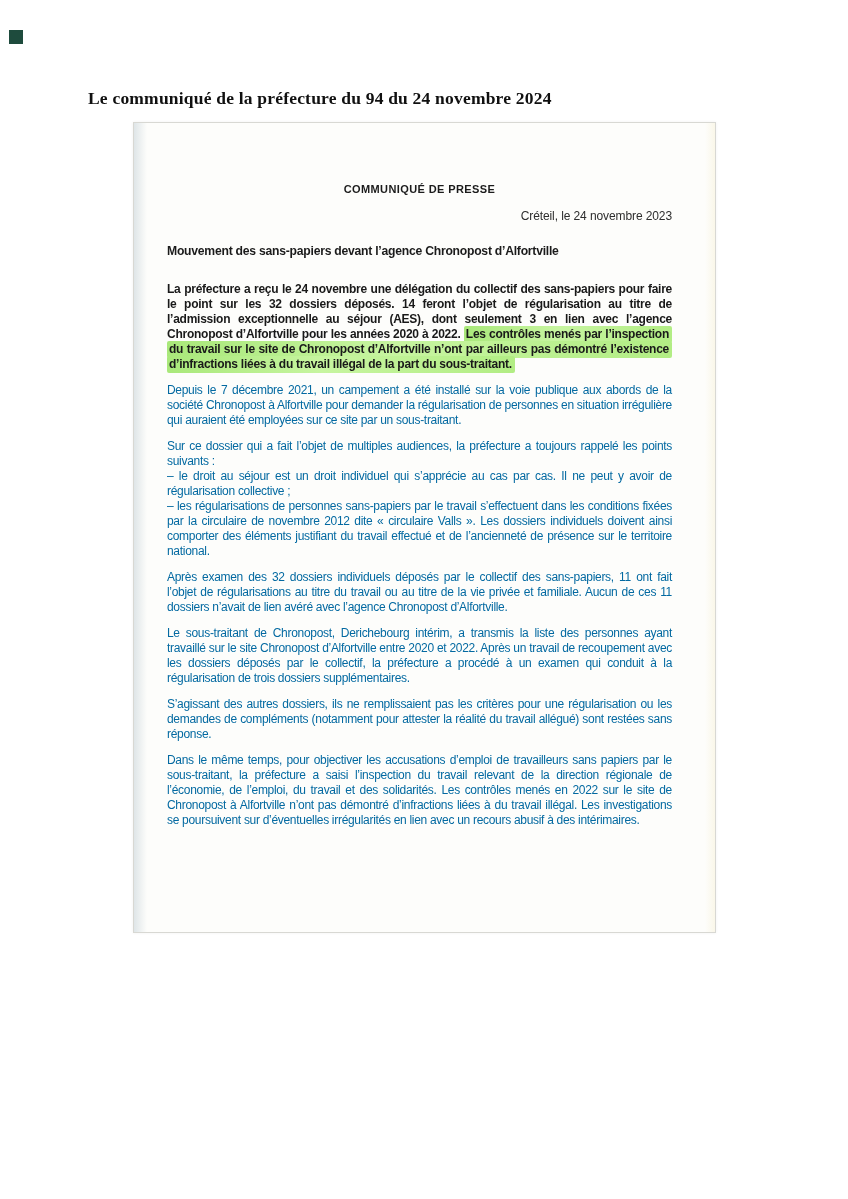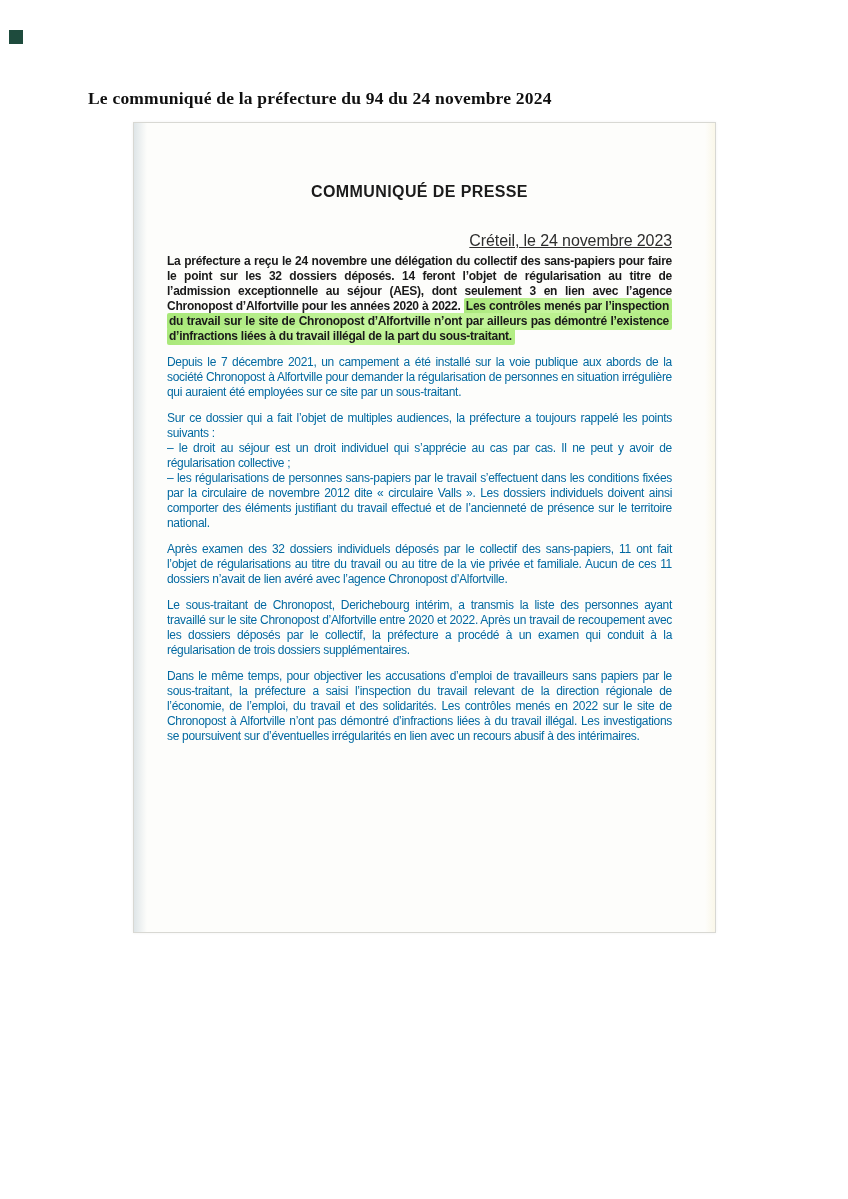--- a/index.html
+++ b/index.html
@@ -30,36 +30,36 @@
   .scan-edge-right{
     position:absolute;right:0;top:0;bottom:0;width:10px;
     background:linear-gradient(to left, rgba(246,239,210,.45), rgba(255,255,255,0));
     pointer-events:none;
   }
   .doc-body{
     position:absolute;left:33px;top:0;width:505px;color:#222;
   }
   .doc-header{
     margin-top:60px;text-align:center;
-    font-weight:700;font-size:16px;letter-spacing:.4px;color:#1b1b1b;
+    font-weight:700;font-size:11px;letter-spacing:.4px;color:#1b1b1b;
   }
   .doc-dateline{
-    margin-top:31px;text-align:right;
-    font-size:16px;color:#2d2d2d;letter-spacing:-.1px;text-decoration:underline;
+    margin-top:14px;text-align:right;
+    font-size:12px;color:#2d2d2d;letter-spacing:-.1px;
   }
   .doc-subject{
     margin-top:21px;font-weight:700;font-size:12.2px;
     letter-spacing:-.25px;color:#1b1b1b;
   }
   p.doc-par{
     margin:11px 0 0 0;font-size:12px;line-height:15px;
     letter-spacing:-.3px;text-align:justify;white-space:pre-line;color:#0369a1;
   }
   p.doc-par.lead{
-    margin-top:4px;font-weight:700;color:#191919;letter-spacing:-.25px;
+    margin-top:24px;font-weight:700;color:#191919;letter-spacing:-.25px;
   }
   .hl{
     background:linear-gradient(100deg,#a9e87a 0%,#c7f5a0 45%,#b2ed84 100%);
     padding:1px 3px 1.5px 2px;
     -webkit-box-decoration-break:clone;box-decoration-break:clone;
     border-radius:2px;
   }
 </style>
 </head>
 <body>
@@ -68,24 +68,26 @@
 
 <h1 class="page-title">Le communiqué de la préfecture du 94 du 24 novembre 2024</h1>
 
 <div class="scan">
   <div class="scan-edge-left"></div>
   <div class="scan-edge-right"></div>
 
   <div class="doc-body">
     <div class="doc-header">COMMUNIQUÉ DE PRESSE</div>
     <div class="doc-dateline">Créteil, le 24 novembre 2023</div>
+    <div class="doc-subject">Mouvement des sans-papiers devant l’agence Chronopost d’Alfortville</div>
 
     <p class="doc-par lead"><span>La préfecture a reçu le 24 novembre une délégation du collectif des sans-papiers pour faire le point sur les 32 dossiers déposés. 14 feront l’objet de régularisation au titre de l’admission exceptionnelle au séjour (AES), dont seulement 3 en lien avec l’agence Chronopost d’Alfortville pour les années 2020 à 2022. </span><span class="hl">Les contrôles menés par l’inspection du travail sur le site de Chronopost d’Alfortville n’ont par ailleurs pas démontré l’existence d’infractions liées à du travail illégal de la part du sous-traitant.</span></p>
 
     <p class="doc-par">Depuis le 7 décembre 2021, un campement a été installé sur la voie publique aux abords de la société Chronopost à Alfortville pour demander la régularisation de personnes en situation irrégulière qui auraient été employées sur ce site par un sous-traitant.</p>
     <p class="doc-par">Sur ce dossier qui a fait l’objet de multiples audiences, la préfecture a toujours rappelé les points suivants :
 – le droit au séjour est un droit individuel qui s’apprécie au cas par cas. Il ne peut y avoir de régularisation collective ;
 – les régularisations de personnes sans-papiers par le travail s’effectuent dans les conditions fixées par la circulaire de novembre 2012 dite « circulaire Valls ». Les dossiers individuels doivent ainsi comporter des éléments justifiant du travail effectué et de l’ancienneté de présence sur le territoire national.</p>
     <p class="doc-par">Après examen des 32 dossiers individuels déposés par le collectif des sans-papiers, 11 ont fait l’objet de régularisations au titre du travail ou au titre de la vie privée et familiale. Aucun de ces 11 dossiers n’avait de lien avéré avec l’agence Chronopost d’Alfortville.</p>
     <p class="doc-par">Le sous-traitant de Chronopost, Derichebourg intérim, a transmis la liste des personnes ayant travaillé sur le site Chronopost d’Alfortville entre 2020 et 2022. Après un travail de recoupement avec les dossiers déposés par le collectif, la préfecture a procédé à un examen qui conduit à la régularisation de trois dossiers supplémentaires.</p>
+    <p class="doc-par">S’agissant des autres dossiers, ils ne remplissaient pas les critères pour une régularisation ou les demandes de compléments (notamment pour attester la réalité du travail allégué) sont restées sans réponse.</p>
     <p class="doc-par">Dans le même temps, pour objectiver les accusations d’emploi de travailleurs sans papiers par le sous-traitant, la préfecture a saisi l’inspection du travail relevant de la direction régionale de l’économie, de l’emploi, du travail et des solidarités. Les contrôles menés en 2022 sur le site de Chronopost à Alfortville n’ont pas démontré d’infractions liées à du travail illégal. Les investigations se poursuivent sur d’éventuelles irrégularités en lien avec un recours abusif à des intérimaires.</p>
   </div>
 </div>
 
 </body></html>

